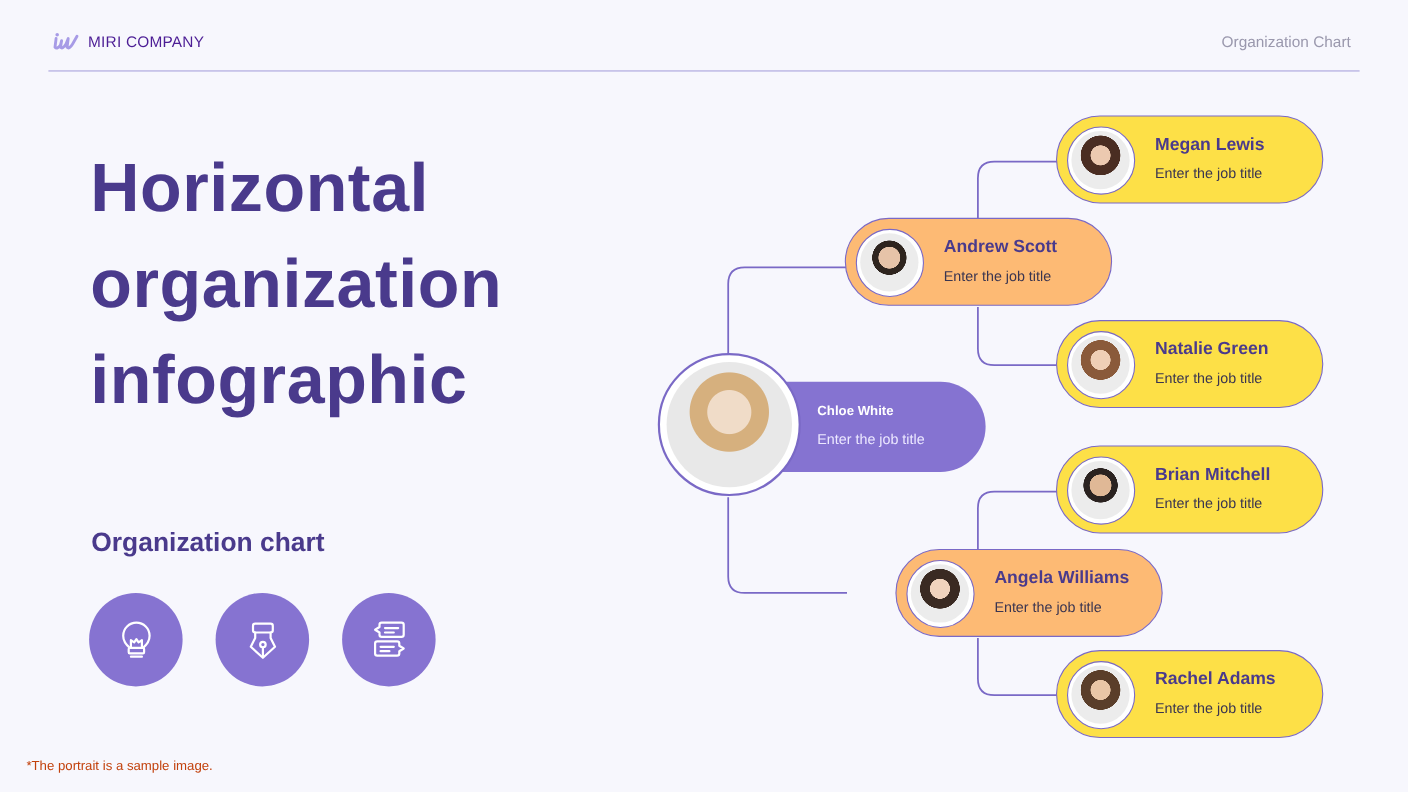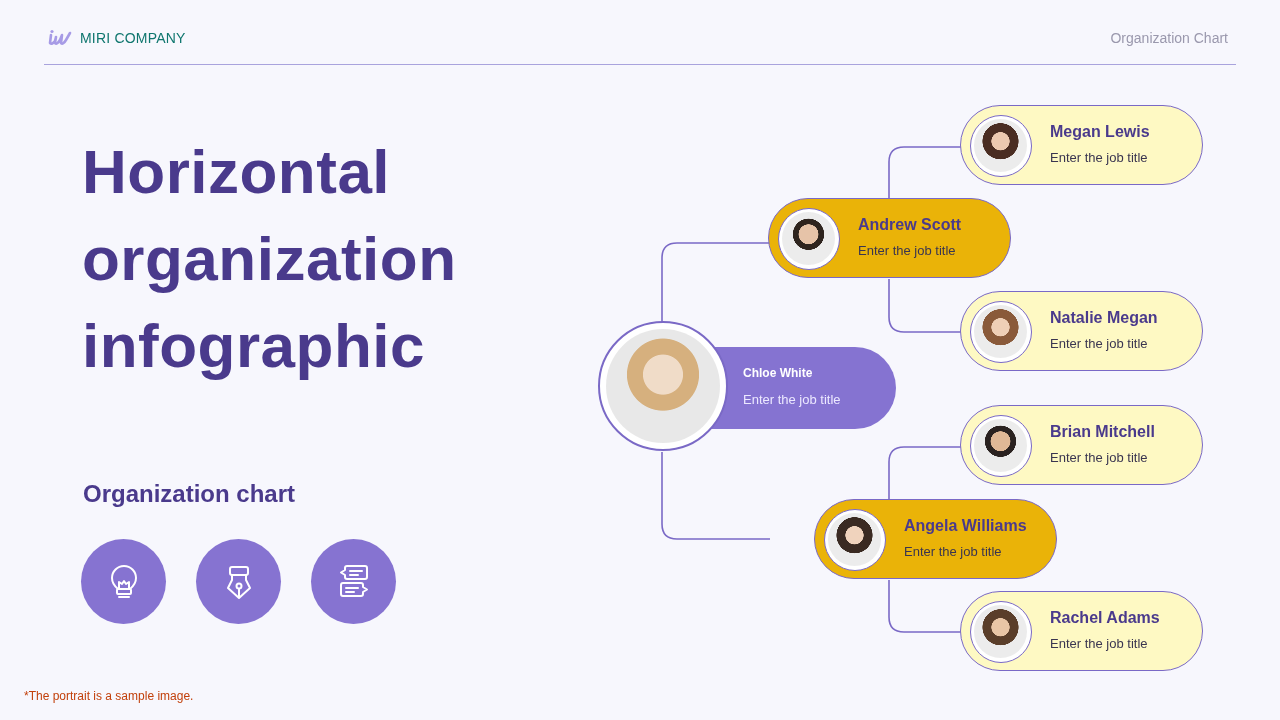--- a/index.html
+++ b/index.html
@@ -3,21 +3,21 @@
 <meta charset="utf-8">
 <style>
   html, body { margin:0; padding:0; }
   body {
     width:1280px; height:720px; overflow:hidden; position:relative;
     background:#f7f7fd;
     font-family:"Liberation Sans", sans-serif;
   }
   .header-logo { position:absolute; left:48px; top:29px; display:flex; align-items:center; gap:8px; }
   .logo-mark { width:24px; height:18px; }
-  .brand { font-size:14px; color:#0f766e; font-weight:500; letter-spacing:0.2px; }
+  .brand { font-size:14px; color:#4c1d95; font-weight:500; letter-spacing:0.2px; }
   .header-right { position:absolute; right:52px; top:30px; font-size:14px; color:#9a98ad; }
   .header-line { position:absolute; left:44px; right:44px; top:64px; height:1px; background:#a9a3dd; }
 
   .title { position:absolute; left:82px; top:128px; width:480px; font-size:62px; line-height:87px;
            font-weight:bold; color:#4a3a8c; letter-spacing:0.5px; }
   .subtitle { position:absolute; left:83px; top:480px; font-size:24px; font-weight:bold; color:#4a3a8c; }
   .icon-row { position:absolute; left:81px; top:539px; display:flex; gap:30px; }
   .icon-circle { width:85px; height:85px; border-radius:50%; background:#8673d1;
                  display:flex; align-items:center; justify-content:center; }
   .icon-circle svg { width:40px; height:40px; }
@@ -29,22 +29,22 @@
                background:#8573d1; }
   .root-photo { position:absolute; left:598px; top:321px; width:130px; height:130px; border-radius:50%;
                 background:#fff; border:2px solid #7a69c6; box-sizing:border-box; }
   .root-photo .ph { position:absolute; left:6px; top:6px; width:114px; height:114px; border-radius:50%;
                     background:radial-gradient(circle at 50% 40%, #f0dcc8 0 22%, #d6b07e 23% 40%, #e8e8e8 41%); }
   .root-name { position:absolute; left:743px; top:366px; font-size:12px; font-weight:bold; color:#fff; }
   .root-job { position:absolute; left:743px; top:392px; font-size:13px; color:#ece8ff; }
 
   .node { position:absolute; height:80px; border-radius:40px; box-sizing:border-box;
           border:1.5px solid #7a69c6; }
-  .node.mid { background:#eab308; width:243px; }
-  .node.leaf { background:#fef9c3; width:243px; }
+  .node.mid { background:#fdba74; width:243px; }
+  .node.leaf { background:#fde047; width:243px; }
   .node .photo { position:absolute; left:9px; top:9px; width:62px; height:62px; border-radius:50%;
                  background:#fff; border:1.5px solid #7a69c6; box-sizing:border-box; }
   .node .photo .ph { position:absolute; left:3px; top:3px; width:53px; height:53px; border-radius:50%; }
   .node .name { position:absolute; left:89px; top:17px; font-size:16px; font-weight:bold; color:#4a3a8c; white-space:nowrap; }
   .node .job { position:absolute; left:89px; top:44px; font-size:13px; color:#3a3550; white-space:nowrap; }
 
   .ph-m1 { background:radial-gradient(circle at 50% 42%, #e6c3a8 0 24%, #2e241e 25% 38%, #ececec 39%); }
   .ph-f1 { background:radial-gradient(circle at 50% 42%, #ecc9b0 0 22%, #4a2d22 23% 44%, #ececec 45%); }
   .ph-f2 { background:radial-gradient(circle at 50% 42%, #efcfb6 0 22%, #8a5a3a 23% 44%, #ececec 45%); }
   .ph-m2 { background:radial-gradient(circle at 50% 42%, #e0b896 0 24%, #2a2220 25% 38%, #ececec 39%); }
@@ -132,21 +132,21 @@
       <div class="ph ph-f1"></div>
     </div>
   <div class="name">Megan Lewis</div>
   <div class="job">Enter the job title</div>
 </div>
 
 <div class="node leaf" style="left:960px; top:291px;">
   <div class="photo">
       <div class="ph ph-f2"></div>
     </div>
-  <div class="name">Natalie Megan</div>
+  <div class="name">Natalie Green</div>
   <div class="job">Enter the job title</div>
 </div>
 
 <div class="node mid" style="left:814px; top:499px;">
   <div class="photo">
       <div class="ph ph-f3"></div>
     </div>
   <div class="name">Angela Williams</div>
   <div class="job">Enter the job title</div>
 </div>

